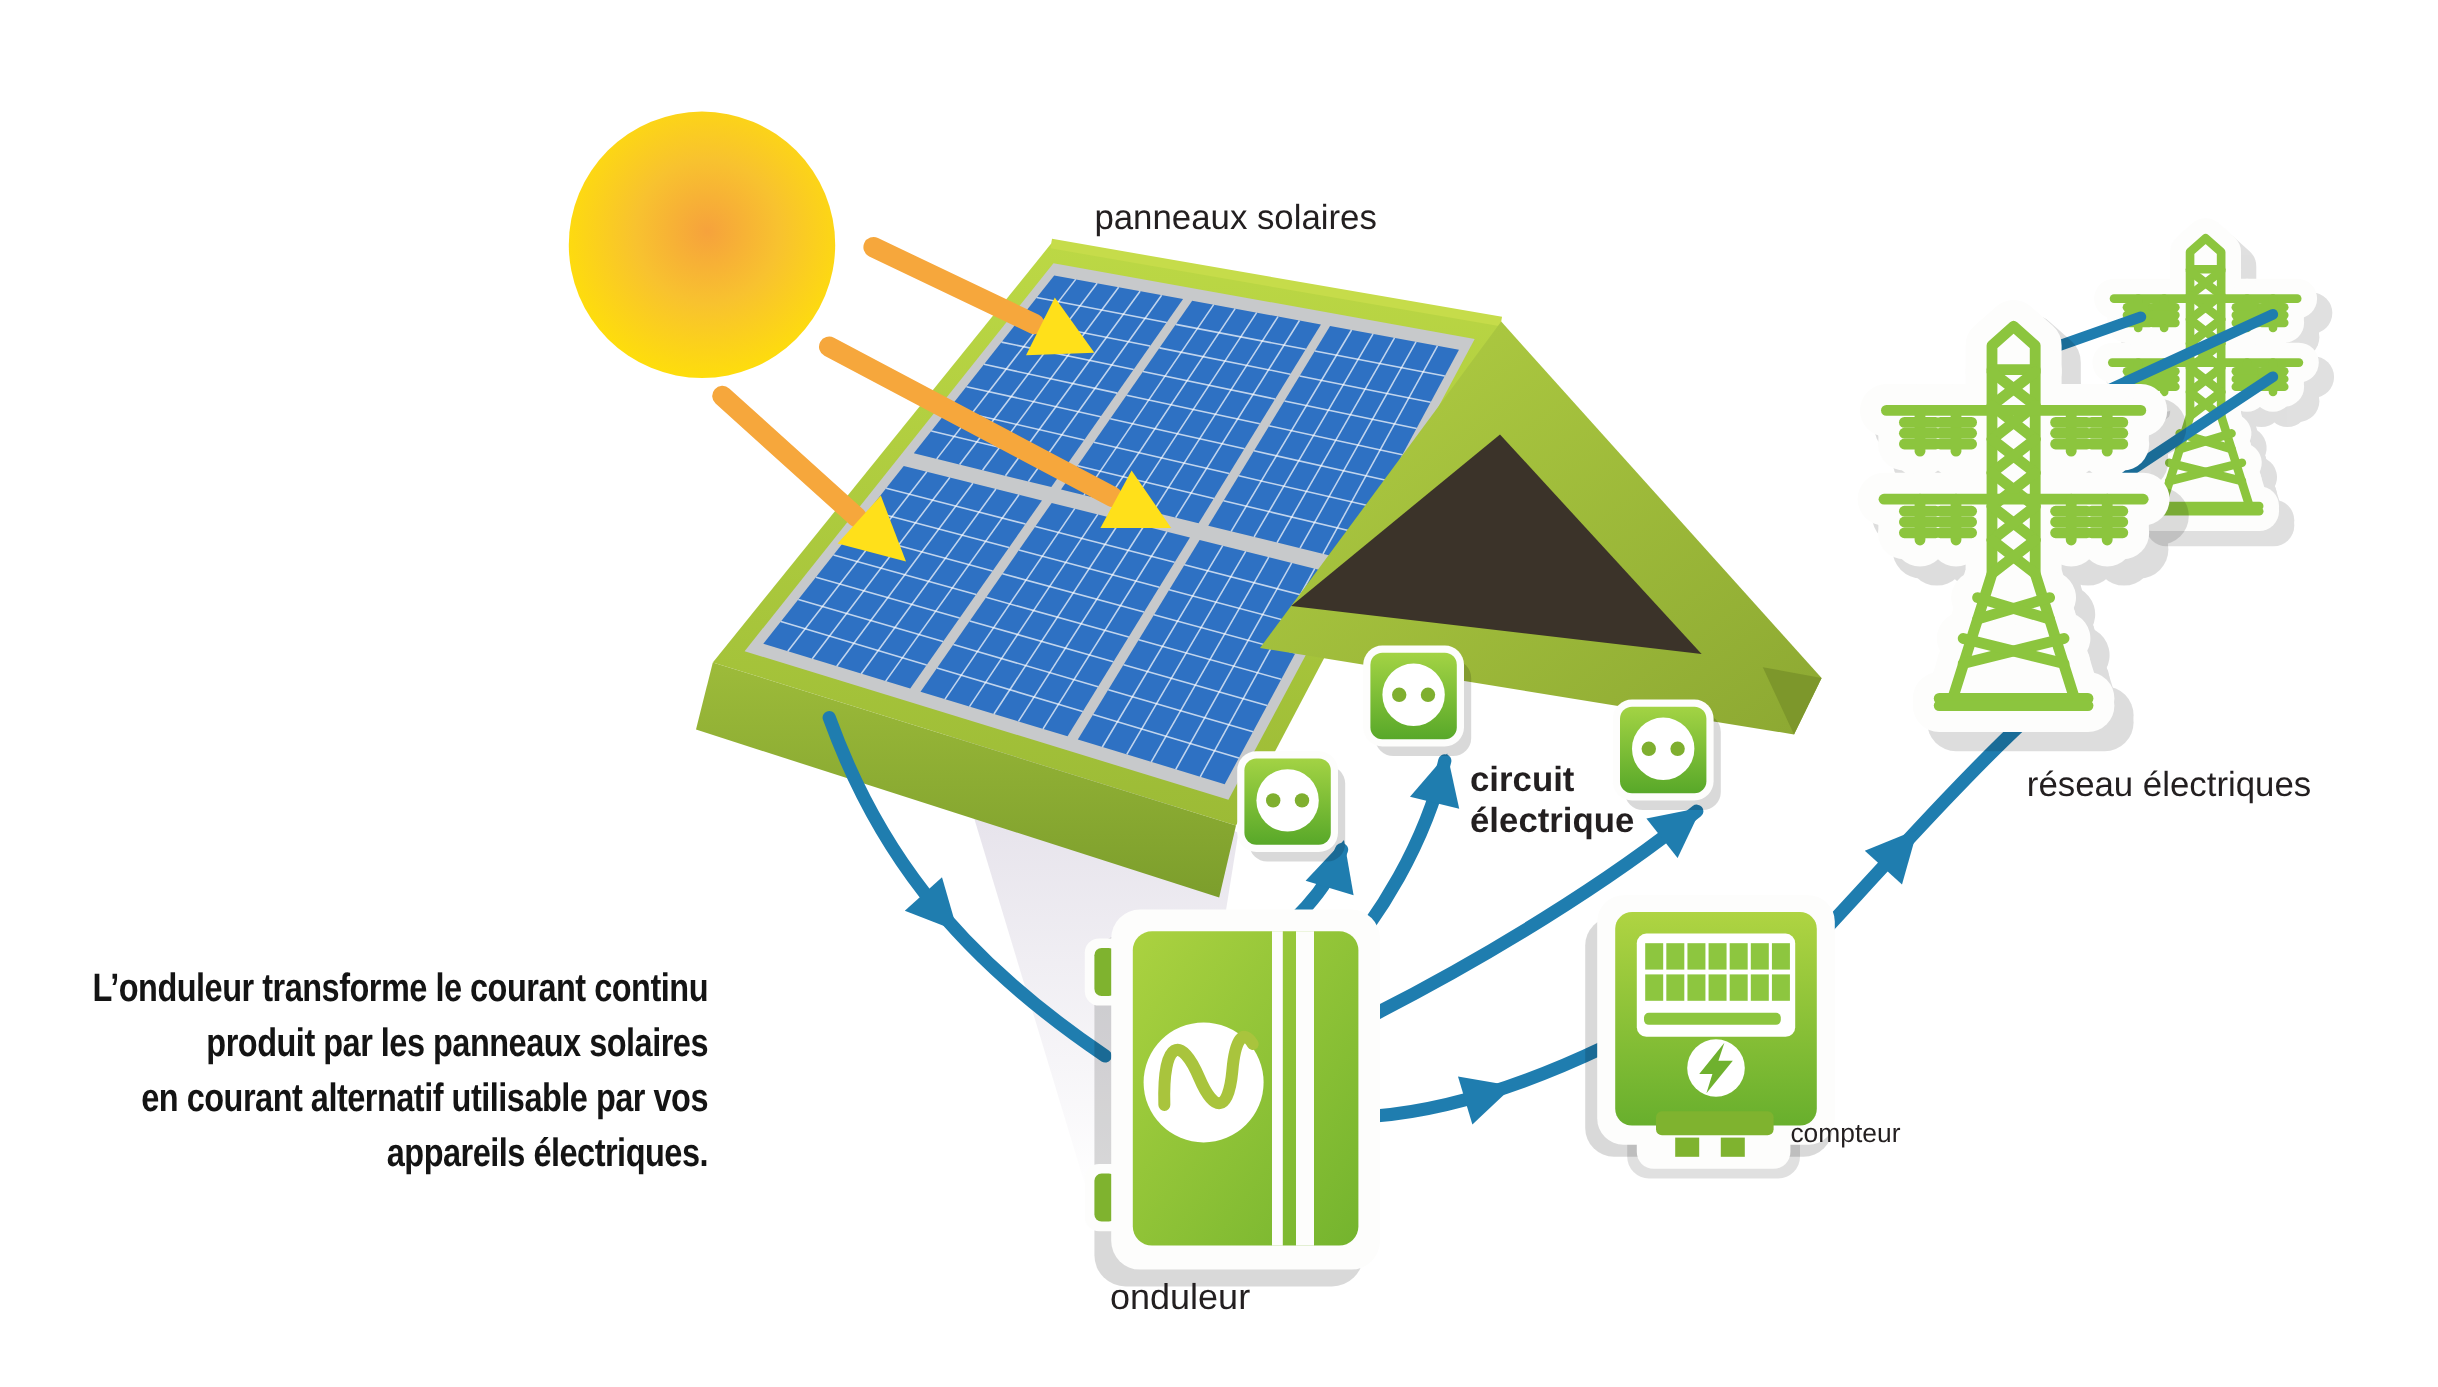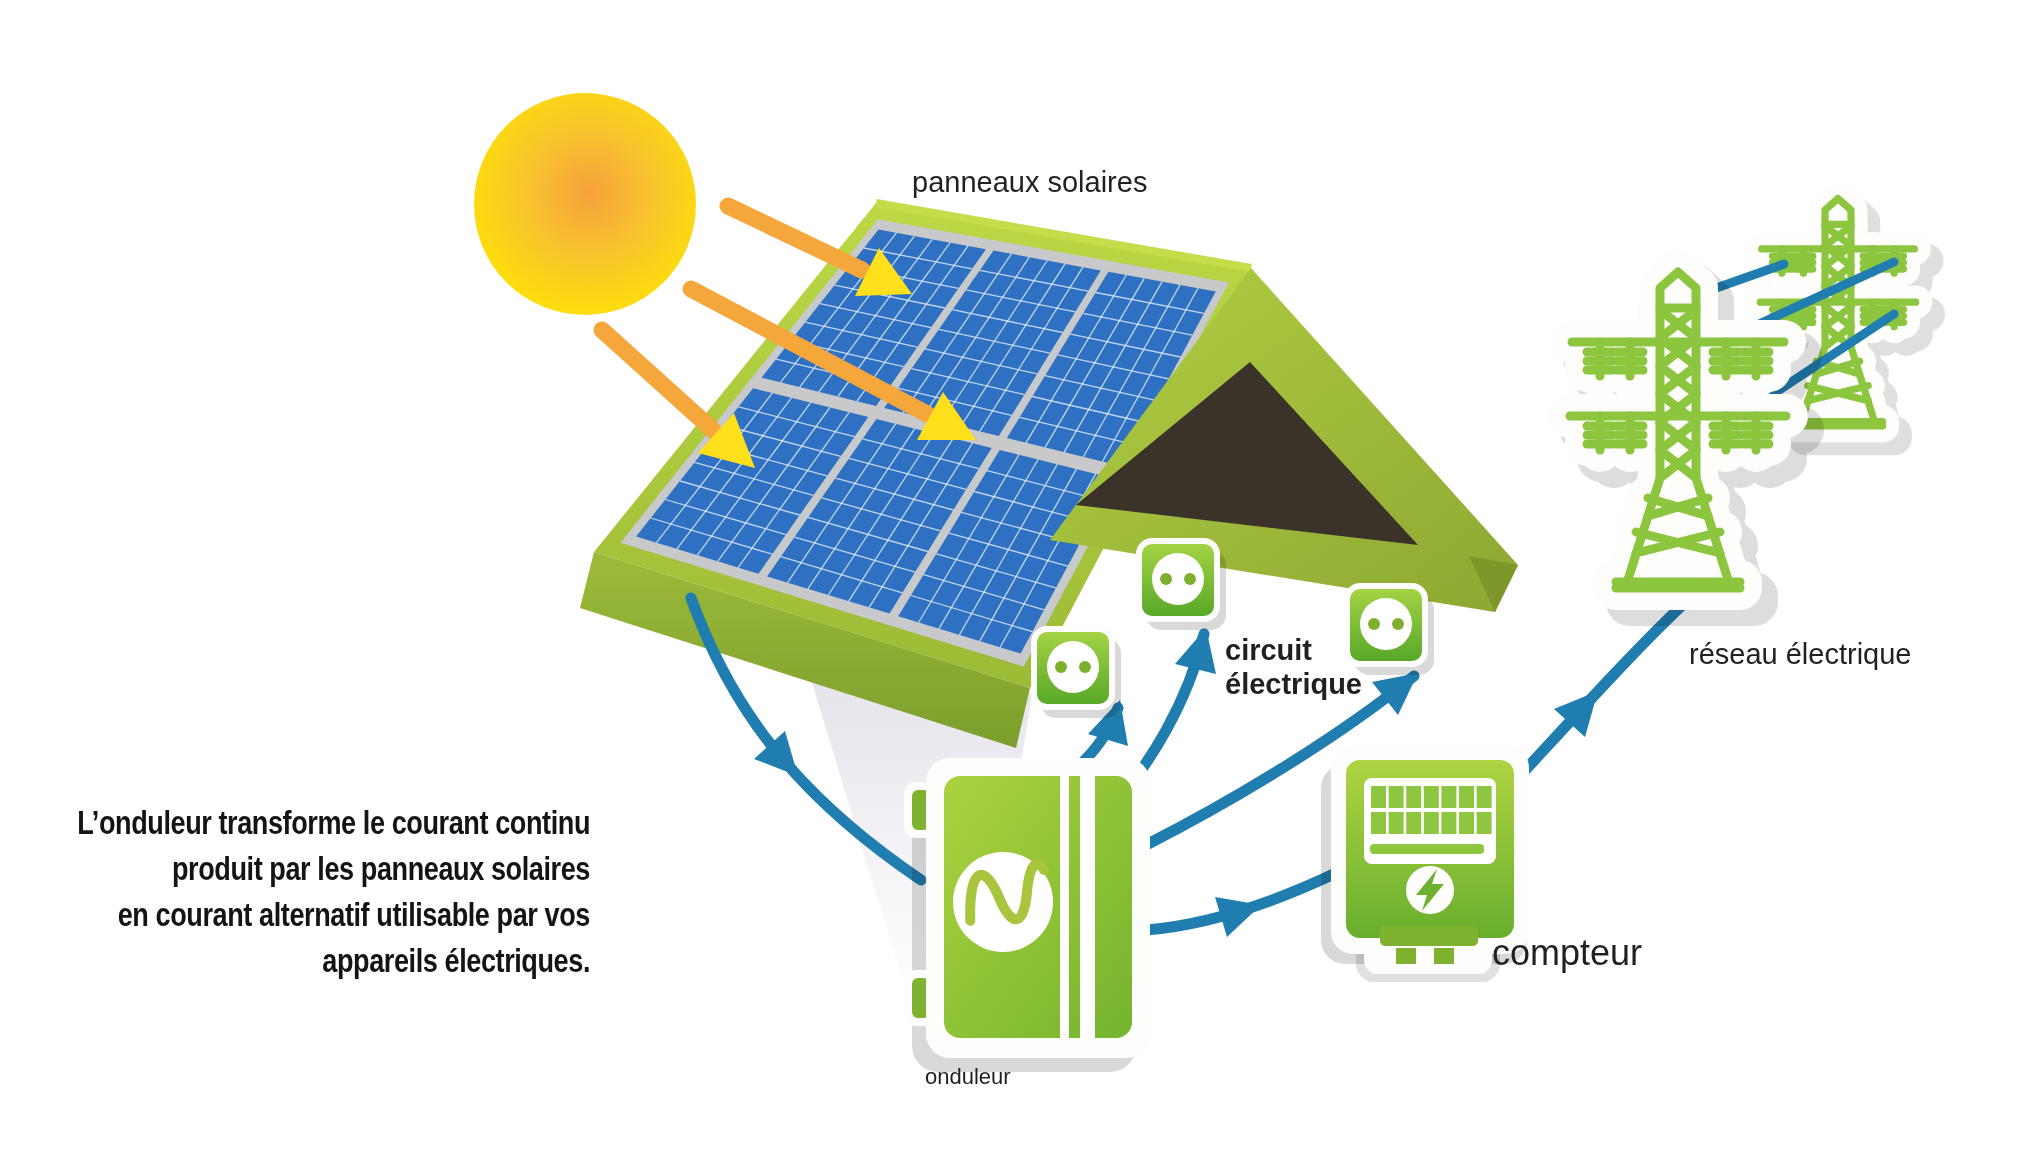--- a/index.html
+++ b/index.html
@@ -3,22 +3,22 @@
 <meta charset="utf-8">
 <style>
   html,body{margin:0;padding:0;background:#fff;}
   .stage{position:relative;width:2032px;height:1156px;background:#fff;overflow:hidden;
          font-family:"Liberation Sans",sans-serif;margin-left:28px;}
   .stage svg{position:absolute;left:0;top:0;}
   .lbl{position:absolute;color:#231F20;font-size:29px;line-height:1.17;white-space:pre-line;}
   #lbl-panneaux{left:884px;top:166px;}
   #lbl-circuit{left:1197px;top:634px;font-weight:bold;}
   #lbl-reseau{left:1661px;top:638px;}
-  #lbl-compteur{left:1464px;top:932px;font-size:36px;}
-  #lbl-onduleur{left:897px;top:1064px;font-size:22px;}
+  #lbl-compteur{left:1464px;top:932px;font-size:22px;}
+  #lbl-onduleur{left:897px;top:1064px;font-size:30px;}
   .desc{position:absolute;left:-138px;top:800px;width:700px;text-align:right;
         font-weight:bold;font-size:33px;line-height:46px;color:#141414;
         white-space:pre-line;letter-spacing:-0.5px;
         transform:scaleX(0.82);transform-origin:100% 0;}
 </style>
 </head>
 <body>
 
 <div class="stage">
 
@@ -343,21 +343,21 @@
       <g transform="translate(1650,438)" stroke="#8CC53E" stroke-width="9">
             <use href="#pyl"></use>
           </g>
     </g>
   </g>
 </svg>
 
 <div class="lbl" id="lbl-panneaux">panneaux solaires</div>
 <div class="lbl" id="lbl-circuit">circuit
 électrique</div>
-<div class="lbl" id="lbl-reseau">réseau électrique</div>
+<div class="lbl" id="lbl-reseau">réseau électriques</div>
 <div class="lbl" id="lbl-compteur">compteur</div>
 <div class="lbl" id="lbl-onduleur">onduleur</div>
 <div class="desc">L’onduleur transforme le courant continu
 produit par les panneaux solaires
 en courant alternatif utilisable par vos
 appareils électriques.</div>
 
 </div>
 
 </body></html>

